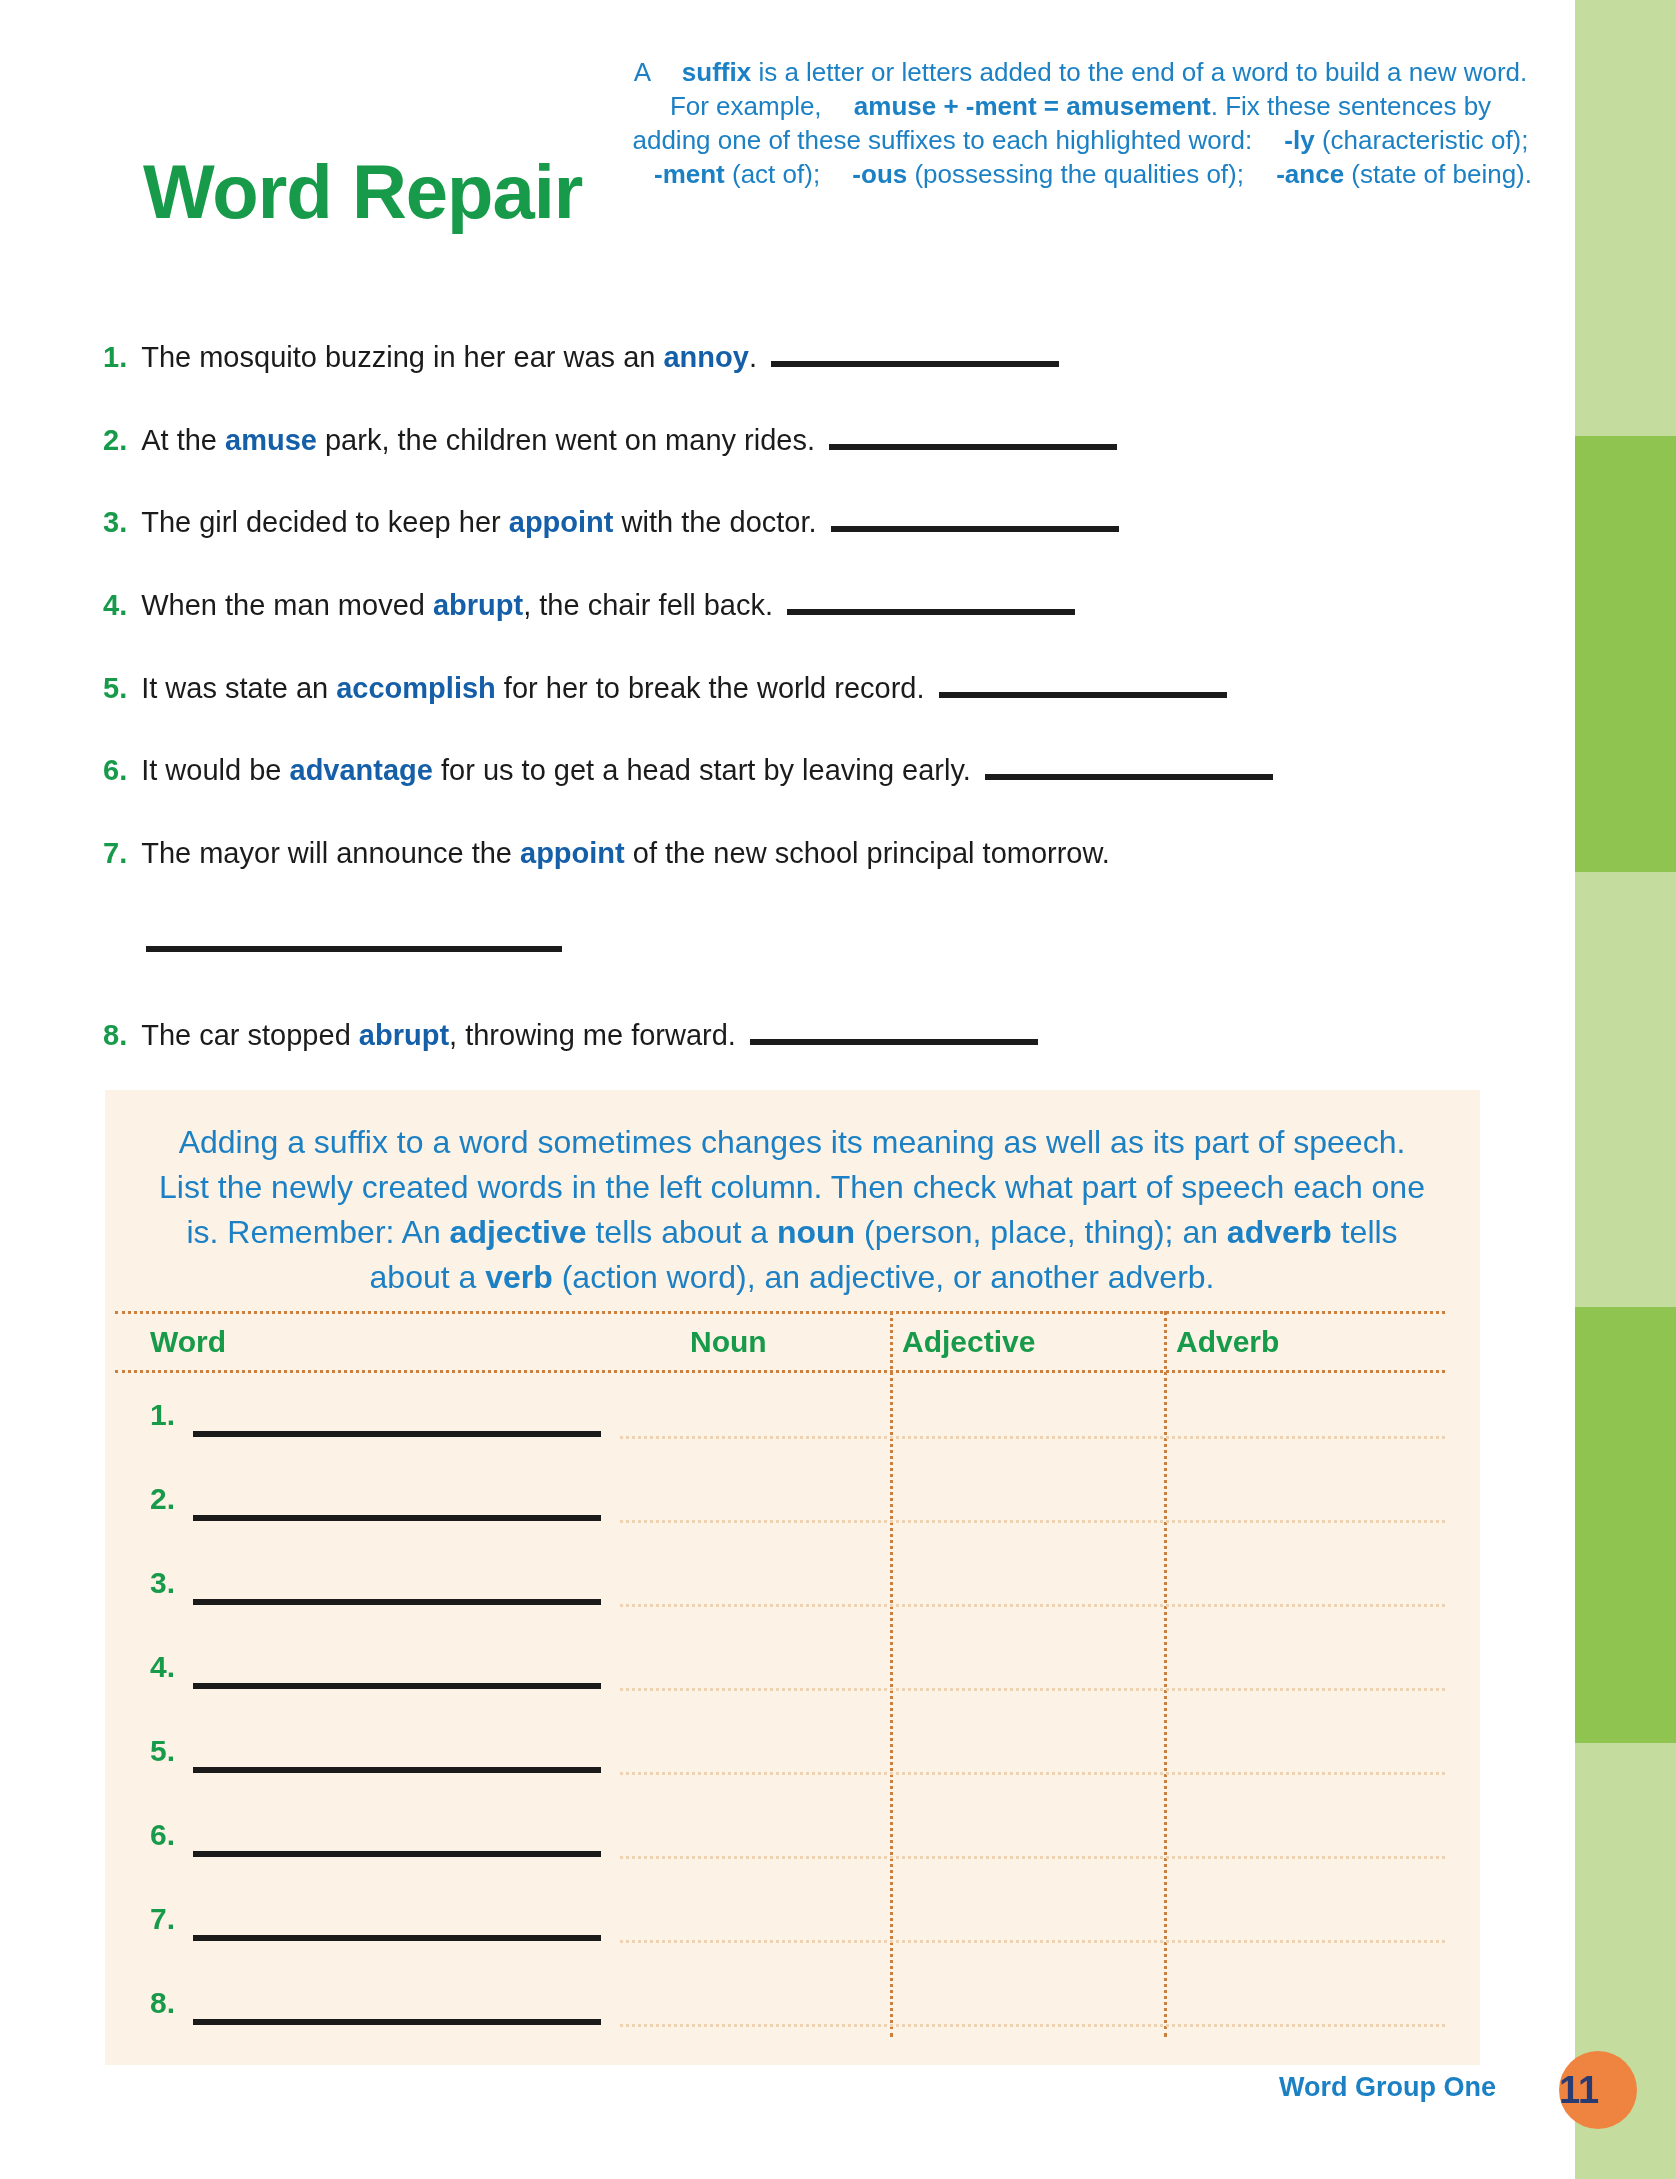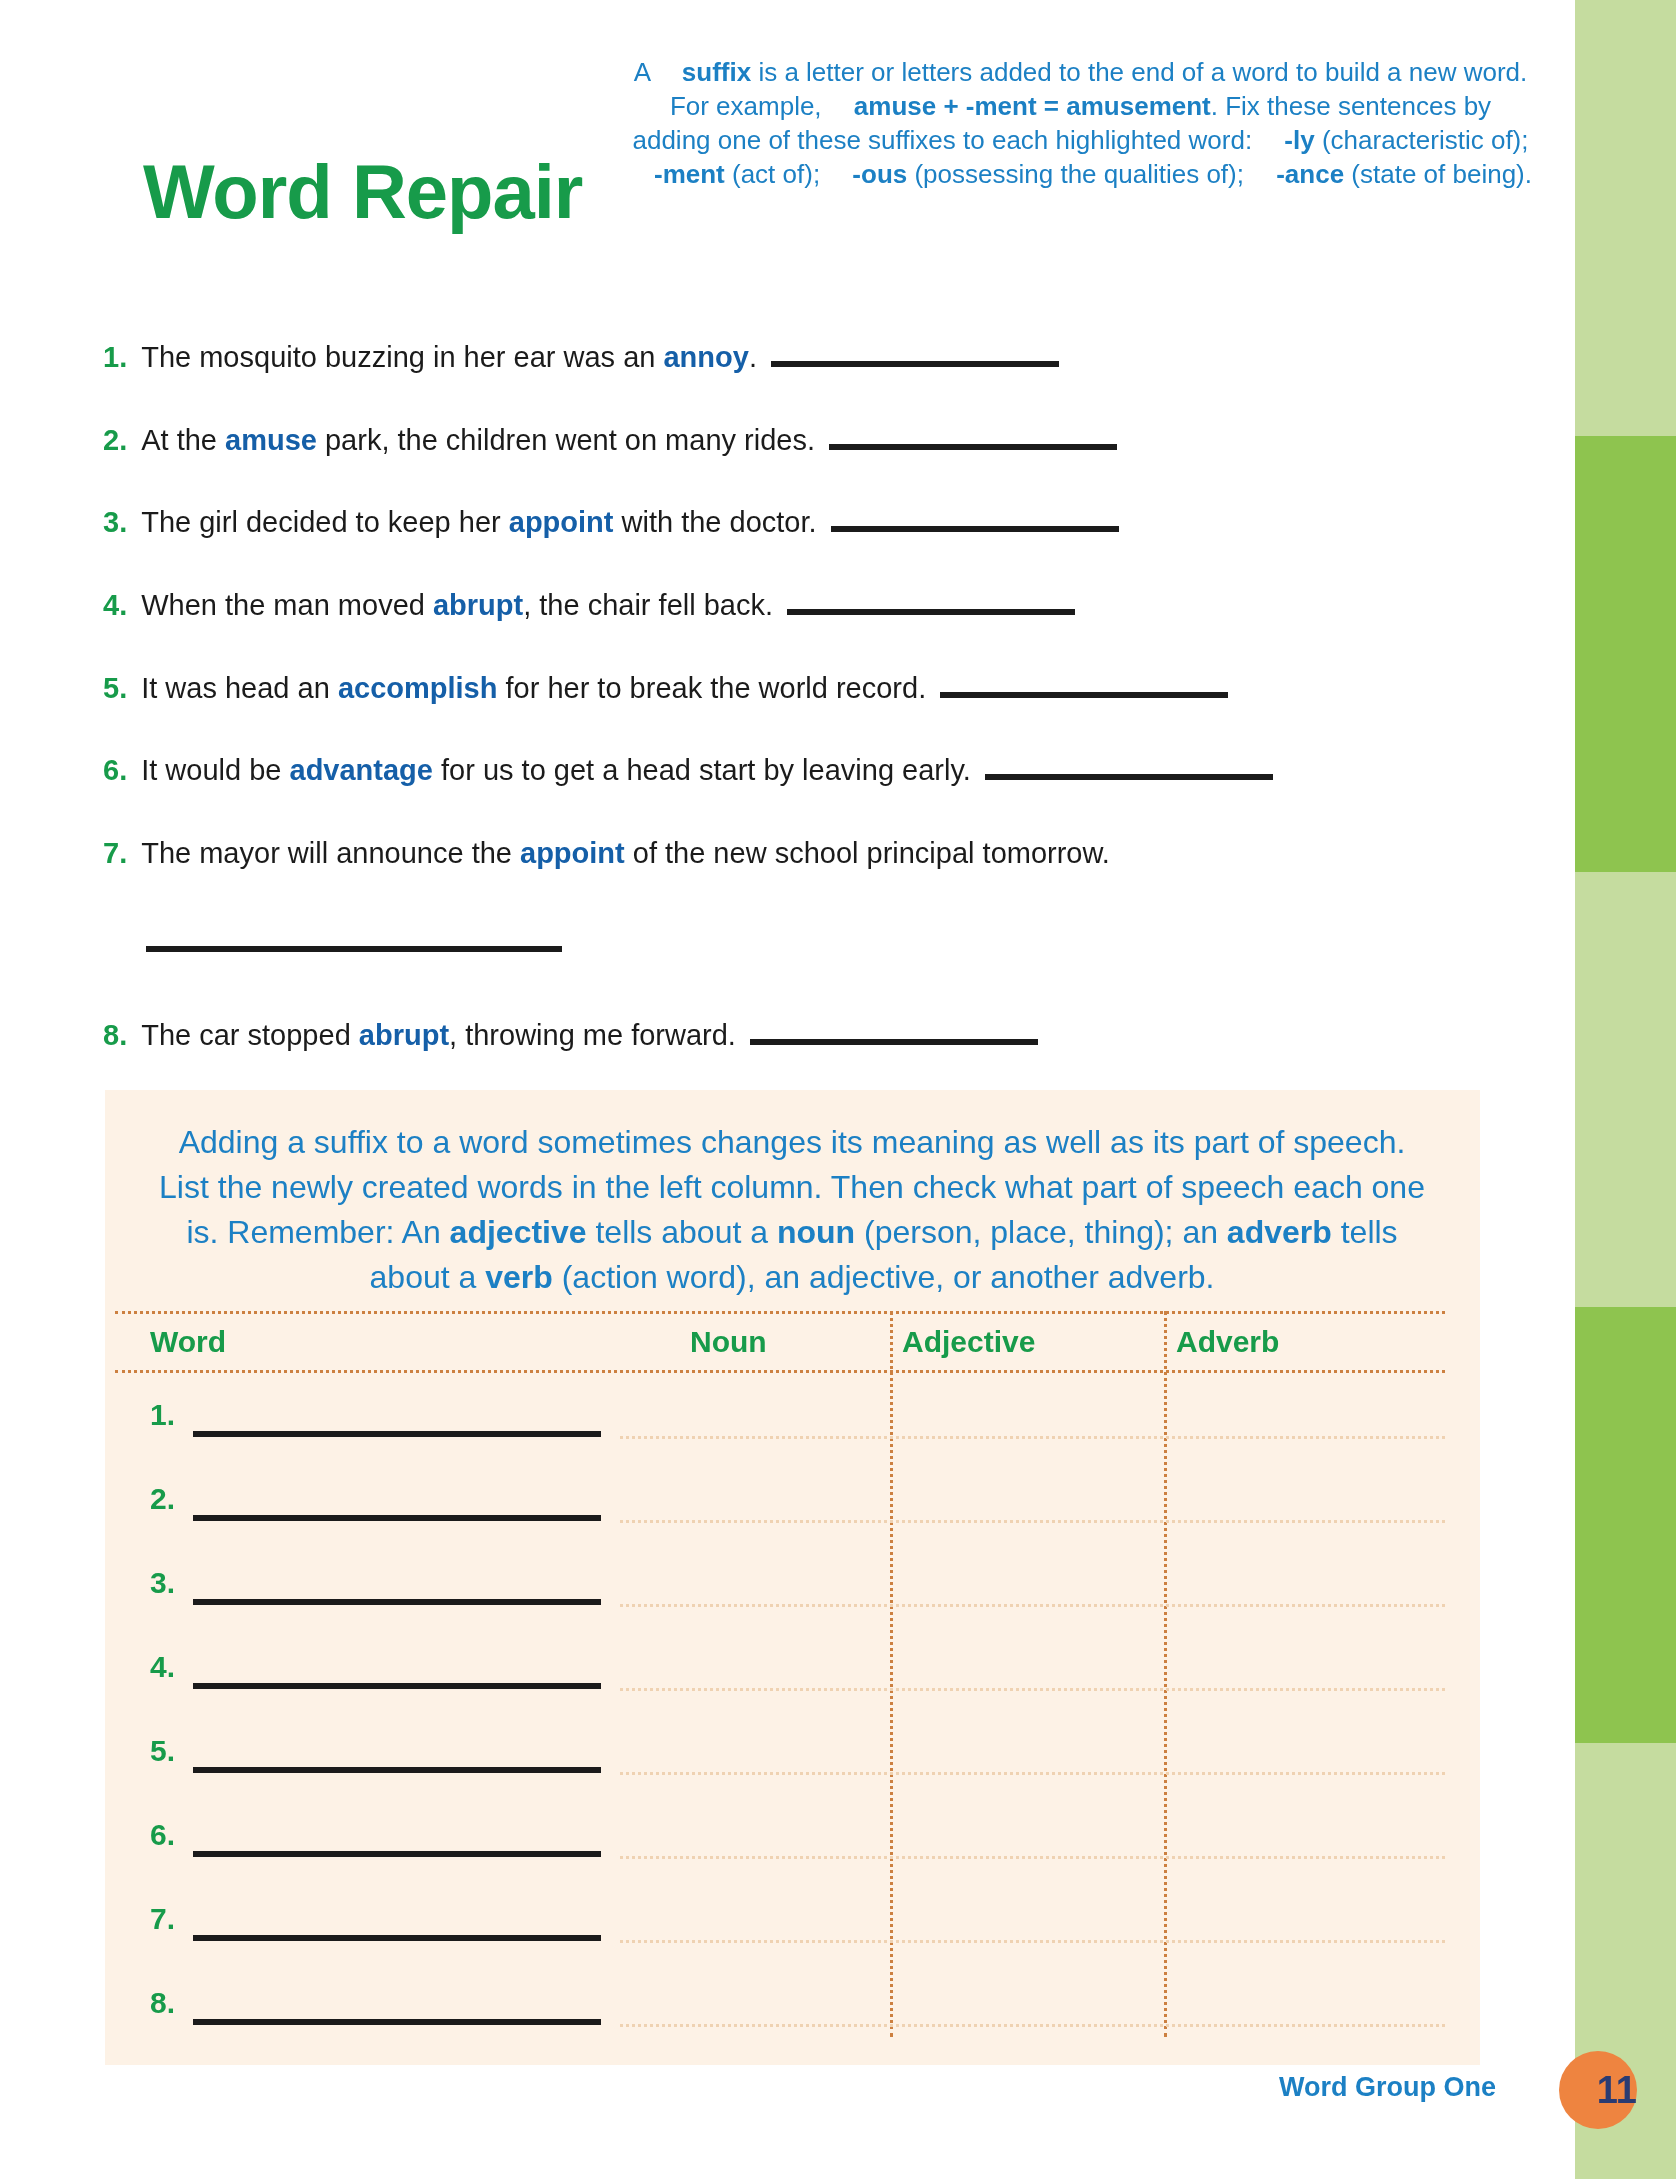--- a/index.html
+++ b/index.html
@@ -61,21 +61,21 @@
   .rline{position:absolute;left:193px;width:408px;height:6px;background:#1b1b1b;}
   .rdots{position:absolute;left:620px;width:825px;border-top:3px dotted #efd2b2;}
 
   
   .footer-label{
     position:absolute;left:1230px;top:2072px;width:315px;text-align:center;
     font-size:27px;font-weight:bold;color:#1c80c4;
   }
   .page-badge{
     position:absolute;left:1559px;top:2051px;width:78px;height:78px;border-radius:50%;
-    background:#ee8440;text-align:right;line-height:78px;
+    background:#ee8440;text-align:left;line-height:78px;
     font-size:38px;font-weight:bold;color:#2a3b72;
   }
 </style>
 </head>
 <body>
 
 <div class="stripe light st1"></div>
 <div class="stripe dark st2"></div>
 <div class="stripe light st3"></div>
 <div class="stripe dark st4"></div>
@@ -85,21 +85,21 @@
 <div class="intro"><span>A </span><b>suffix</b><span> is a letter or letters added to the end of a word to build a new word. For example, </span><b>amuse + -ment = amusement</b><span>. Fix these sentences by adding one of these suffixes to each highlighted word: </span><b>-ly</b><span> (characteristic of); </span><b>-ment</b><span> (act of); </span><b>-ous</b><span> (possessing the qualities of); </span><b>-ance</b><span> (state of being).</span></div>
 
 <div class="srow s1"><span class="snum">1.</span><span><span>The mosquito buzzing in her ear was an </span><span class="hl">annoy</span><span>.</span></span><span class="blank"></span></div>
 
 <div class="srow s2"><span class="snum">2.</span><span><span>At the </span><span class="hl">amuse</span><span> park, the children went on many rides.</span></span><span class="blank"></span></div>
 
 <div class="srow s3"><span class="snum">3.</span><span><span>The girl decided to keep her </span><span class="hl">appoint</span><span> with the doctor.</span></span><span class="blank"></span></div>
 
 <div class="srow s4"><span class="snum">4.</span><span><span>When the man moved </span><span class="hl">abrupt</span><span>, the chair fell back.</span></span><span class="blank"></span></div>
 
-<div class="srow s5"><span class="snum">5.</span><span><span>It was head an </span><span class="hl">accomplish</span><span> for her to break the world record.</span></span><span class="blank"></span></div>
+<div class="srow s5"><span class="snum">5.</span><span><span>It was state an </span><span class="hl">accomplish</span><span> for her to break the world record.</span></span><span class="blank"></span></div>
 
 <div class="srow s6"><span class="snum">6.</span><span><span>It would be </span><span class="hl">advantage</span><span> for us to get a head start by leaving early.</span></span><span class="blank"></span></div>
 
 <div class="srow s7"><span class="snum">7.</span><span><span>The mayor will announce the </span><span class="hl">appoint</span><span> of the new school principal tomorrow.</span></span></div>
 <div class="blank7"></div>
 
 <div class="srow s8"><span class="snum">8.</span><span><span>The car stopped </span><span class="hl">abrupt</span><span>, throwing me forward.</span></span><span class="blank"></span></div>
 
 <div class="panel">
   <div class="panel-instr"><span>Adding a suffix to a word sometimes changes its meaning as well as its part of speech. List the newly created words in the left column. Then check what part of speech each one is. Remember: An </span><b>adjective</b><span> tells about a </span><b>noun</b><span> (person, place, thing); an </span><b>adverb</b><span> tells about a </span><b>verb</b><span> (action word), an adjective, or another adverb.</span></div>

